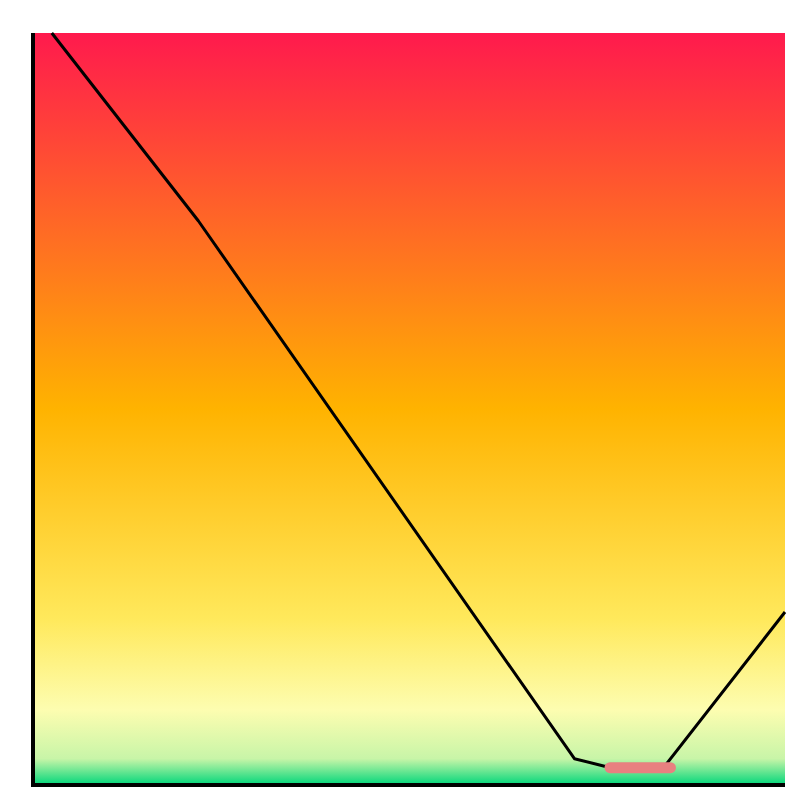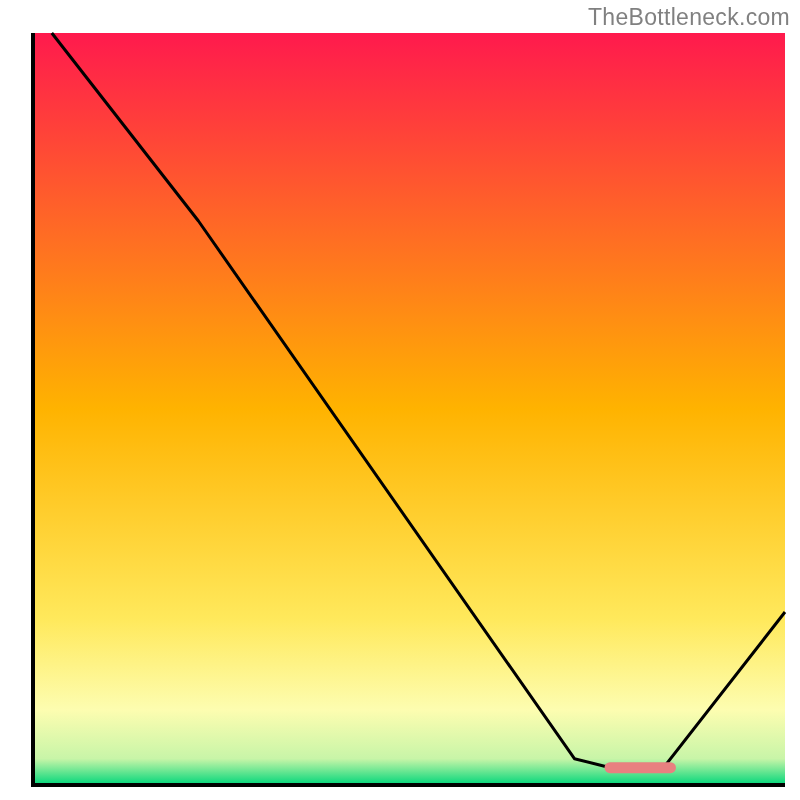--- a/index.html
+++ b/index.html
@@ -28,21 +28,20 @@
   svg.chart {
     position: absolute;
     top: 0;
     left: 0;
   }
 </style>
 </head>
 <body>
 <div class="container">
 
-<div class="watermark">TheBottleneck.com</div>
 
 <svg class="chart" width="800" height="800" viewBox="0 0 800 800">
   <defs>
     <linearGradient id="bg-grad" x1="0" y1="0" x2="0" y2="1">
           <stop offset="0%" stop-color="#ff1a4d"></stop>
           <stop offset="50%" stop-color="#ffb300"></stop>
           <stop offset="78%" stop-color="#ffe95c"></stop>
           <stop offset="90%" stop-color="#fdfdb0"></stop>
           <stop offset="96.5%" stop-color="#c8f5a8"></stop>
           <stop offset="100%" stop-color="#00d67a"></stop>

